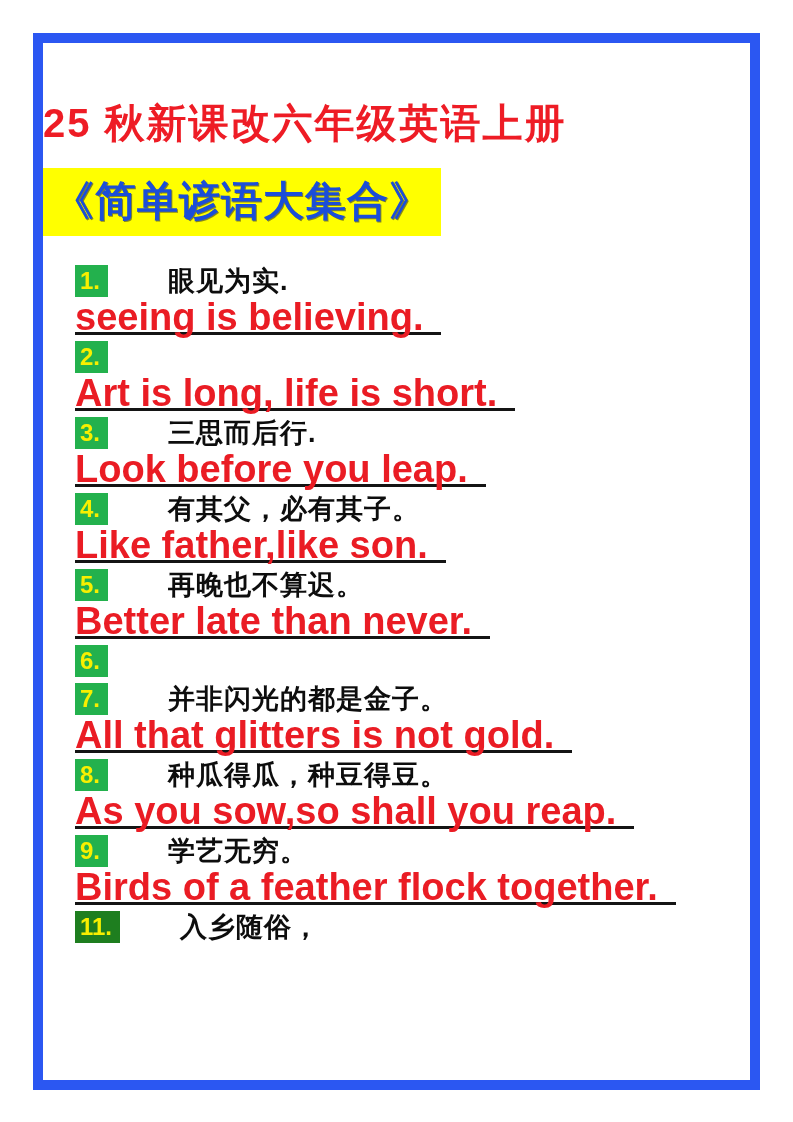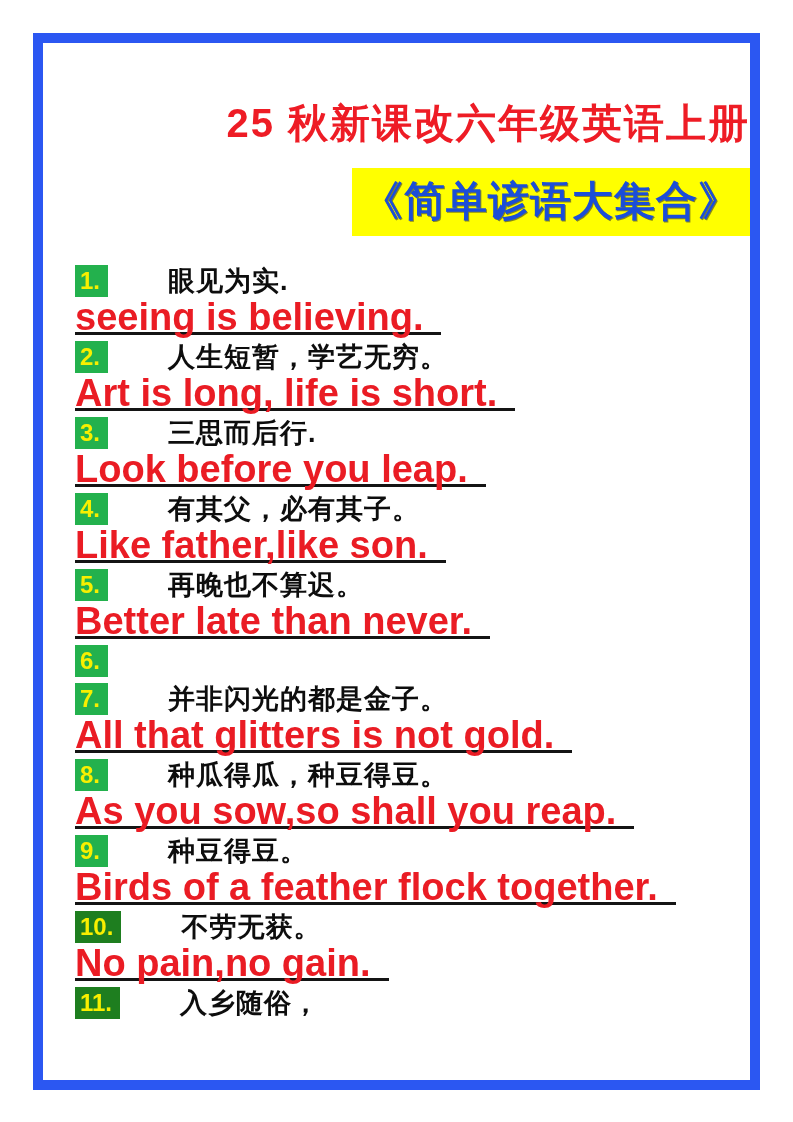--- a/index.html
+++ b/index.html
@@ -21,28 +21,28 @@
     font-family:"Liberation Sans","DejaVu Sans",sans-serif;
     position:relative;overflow:hidden;
   }
   .frame{
     position:absolute;left:33px;top:33px;right:33px;bottom:32px;
     border:10px solid var(--border-blue);
     background:#ffffff;
   }
   .page-title{
     margin-top:53px;
-    text-align:right;
+    text-align:left;
     color:var(--title-red);
     font-size:40px;
     font-weight:bold;
     letter-spacing:2px;
   }
   .subtitle-row{
-    text-align:right;
+    text-align:left;
     margin-top:17px;
   }
   .subtitle{
     display:inline-block;
     background:var(--highlight-yellow);
     color:var(--subtitle-blue);
     font-size:41px;
     font-weight:bold;
     padding:6px 10px 7px 10px;
     letter-spacing:1px;
@@ -107,21 +107,20 @@
       <span class="zh">眼见为实.</span>
     </div>
     <div class="en-line">
       <span class="en">seeing is believing.</span>
     </div>
   </div>
 
   <div class="item">
     <div class="zh-line">
       <span class="badge">2.</span>
-      <span class="zh">人生短暂，学艺无穷。</span>
     </div>
     <div class="en-line">
       <span class="en">Art is long, life is short.</span>
     </div>
   </div>
 
   <div class="item">
     <div class="zh-line">
       <span class="badge">3.</span>
       <span class="zh">三思而后行.</span>
@@ -173,36 +172,27 @@
       <span class="zh">种瓜得瓜，种豆得豆。</span>
     </div>
     <div class="en-line">
       <span class="en">As you sow,so shall you reap.</span>
     </div>
   </div>
 
   <div class="item">
     <div class="zh-line">
       <span class="badge">9.</span>
-      <span class="zh">种豆得豆。</span>
+      <span class="zh">学艺无穷。</span>
     </div>
     <div class="en-line">
       <span class="en">Birds of a feather flock together.</span>
     </div>
   </div>
 
-  <div class="item">
-    <div class="zh-line">
-      <span class="badge dark">10.</span>
-      <span class="zh">不劳无获。</span>
-    </div>
-    <div class="en-line">
-      <span class="en">No pain,no gain.</span>
-    </div>
-  </div>
 
   <div class="item">
     <div class="zh-line">
       <span class="badge dark">11.</span>
       <span class="zh">入乡随俗，</span>
     </div>
 
   </div>
 </div>
 </div>

